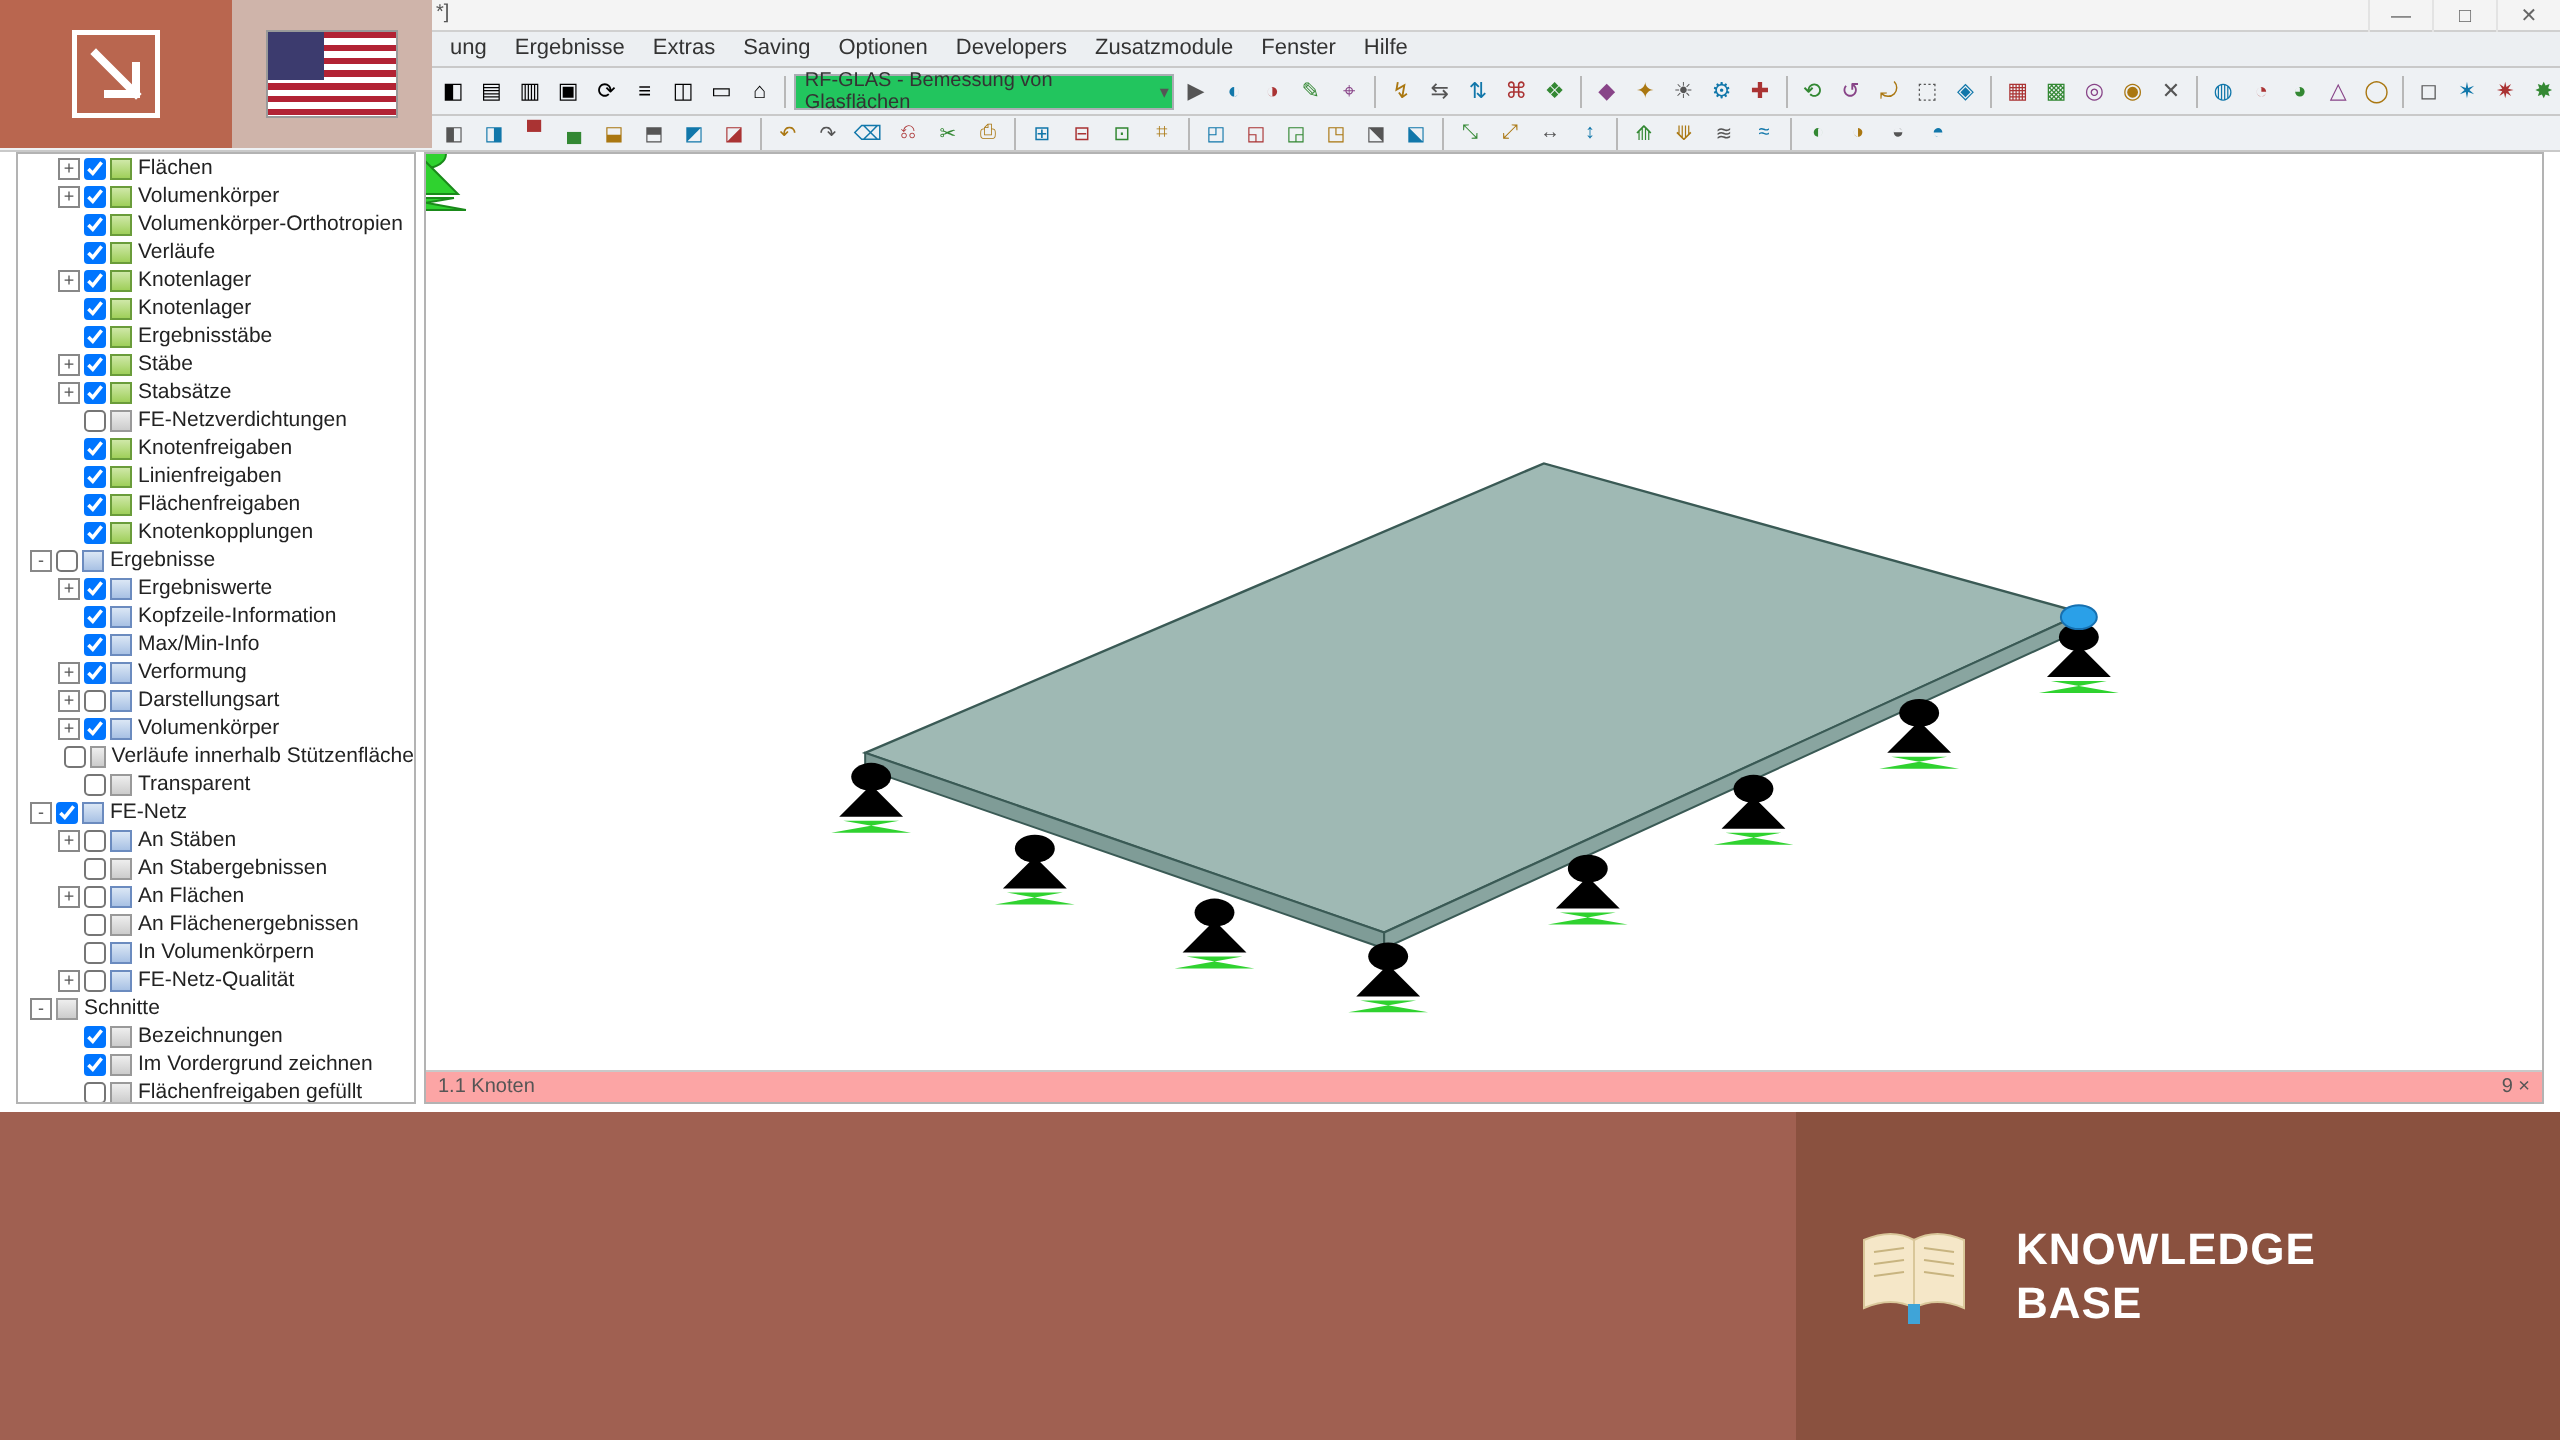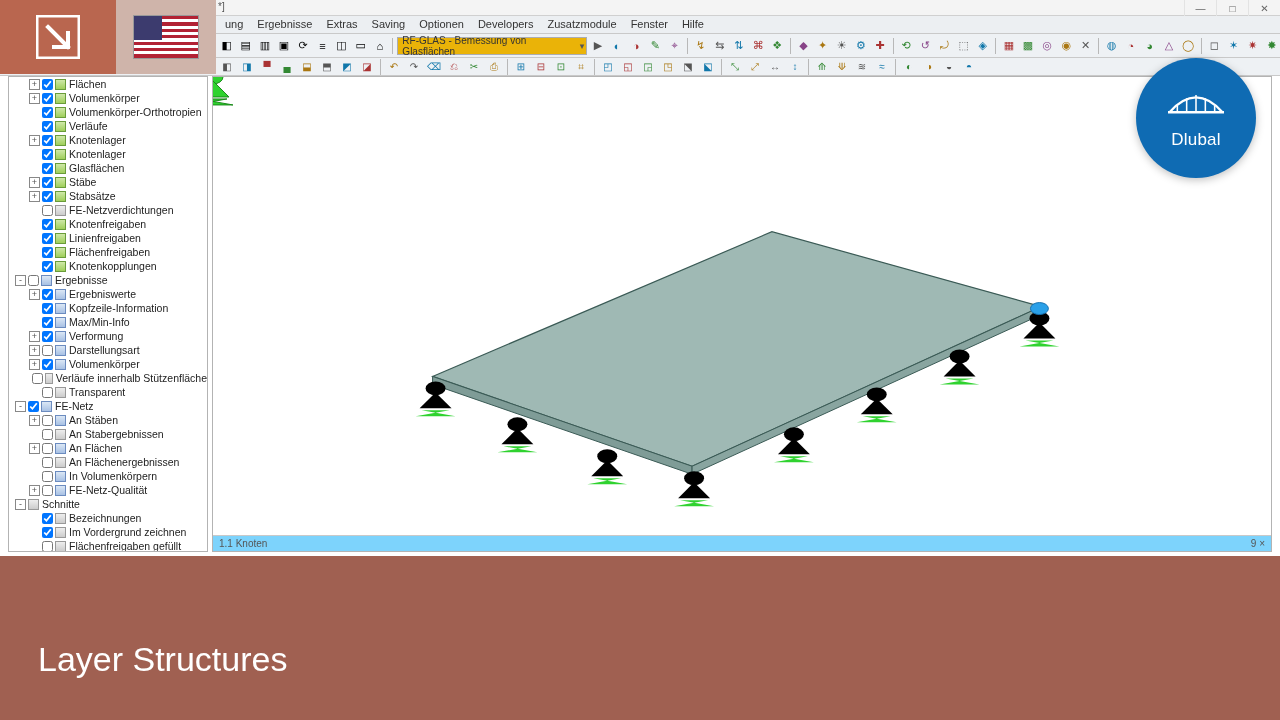--- a/index.html
+++ b/index.html
@@ -17,35 +17,35 @@
   .win-btns{position:absolute;top:0;right:0;display:flex;z-index:3;}
   .win-btns div{width:32px;height:16px;display:flex;align-items:center;justify-content:center;font-size:10px;color:#666;border-left:1px solid #e3e3e3;}
   .menubar{position:absolute;top:16px;left:0;right:0;height:18px;background:#eceff2;border-bottom:1px solid #c9c9c9;z-index:1;display:flex;padding-left:218px;font-size:11px;color:#333;}
   .menubar span{padding:2px 7px;cursor:default;}
   
   .toolbar{position:absolute;left:0;right:0;height:24px;background:#eef1f4;border-bottom:1px solid #c9c9c9;display:flex;align-items:center;padding-left:218px;gap:2px;z-index:1;}
   .tb1{top:34px;}
   .tb2{top:58px;height:18px;padding-left:218px;}
   .tbtn{width:18px;height:18px;border:1px solid transparent;border-radius:2px;display:flex;align-items:center;justify-content:center;font-size:11px;}
   .tbsep{width:1px;height:16px;background:#b8b8b8;margin:0 2px;}
-  .combo{height:18px;border:1px solid #abadb3;background:#eab308;font-size:10px;padding:0 14px 0 4px;display:flex;align-items:center;position:relative;min-width:180px;color:#333;}
+  .combo{height:18px;border:1px solid #abadb3;background:#22c55e;font-size:10px;padding:0 14px 0 4px;display:flex;align-items:center;position:relative;min-width:180px;color:#333;}
   .combo::after{content:"▾";position:absolute;right:2px;font-size:9px;color:#555;}
   
   .tree{position:absolute;top:76px;left:8px;width:200px;bottom:168px;background:#fff;border:1px solid #b3b3b3;overflow:hidden;font-size:10.5px;color:#222;z-index:2;}
   .tree .row{display:flex;align-items:center;height:14px;white-space:nowrap;}
   .tree .tw{width:11px;height:11px;border:1px solid #888;display:inline-flex;align-items:center;justify-content:center;font-size:9px;line-height:1;color:#555;background:#fff;margin-right:2px;}
   .tree .sp{display:inline-block;}
   .tree input[type=checkbox]{width:11px;height:11px;margin-right:2px;vertical-align:middle;}
   .tree .ic{width:11px;height:11px;display:inline-block;margin-right:3px;border:1px solid #6a9c3a;background:linear-gradient(#cfe8a8,#9fcf5a);}
   .tree .ic.b{border-color:#6b8bbf;background:linear-gradient(#dbe7f5,#a8c1e4);}
   .tree .ic.g{border-color:#999;background:linear-gradient(#eee,#ccc);}
   .tree .hdr{font-weight:normal;}
   
   .viewport{position:absolute;top:76px;left:212px;right:8px;bottom:168px;background:#fff;border:1px solid #b3b3b3;z-index:1;}
-  .statusline{position:absolute;left:0;right:0;bottom:0;height:16px;background:#7dd3fc;border-top:1px solid #c9c9c9;display:flex;align-items:center;font-size:10px;color:#555;padding:0 6px;justify-content:space-between;}
+  .statusline{position:absolute;left:0;right:0;bottom:0;height:16px;background:#fca5a5;border-top:1px solid #c9c9c9;display:flex;align-items:center;font-size:10px;color:#555;padding:0 6px;justify-content:space-between;}
   
   .dlubal{position:absolute;top:58px;right:24px;width:120px;height:120px;border-radius:60px;background:#0f6bb3;display:flex;flex-direction:column;align-items:center;justify-content:center;color:#fff;z-index:30;box-shadow:0 2px 8px rgba(0,0,0,.25);}
   .dlubal svg{width:56px;height:40px;}
   .dlubal span{font-size:17px;font-weight:500;margin-top:4px;letter-spacing:.2px;}
   
   .banner{position:absolute;left:0;right:0;bottom:0;height:164px;display:flex;z-index:50;}
   .banner-l{flex:1;background:#a06051;display:flex;align-items:center;padding:0 38px;}
   .banner-l .t{color:#fff;font-size:34px;font-weight:400;line-height:1.25;}
   .banner-r{width:382px;background:#8a513f;display:flex;align-items:center;gap:22px;padding:0 30px;}
   .banner-r .lbl{color:#fff;font-size:22px;font-weight:600;letter-spacing:.5px;line-height:1.25;}
@@ -229,21 +229,21 @@
         <span style="display: inline-block; width: 13px;"></span>
         <input type="checkbox" checked="" style="">
         <span class="ic "></span>
         <span>Knotenlager</span>
       </div>
       <div class="row">
         <span class="sp" style="width: 20px;"></span>
         <span style="display: inline-block; width: 13px;"></span>
         <input type="checkbox" checked="" style="">
         <span class="ic "></span>
-        <span>Glasflächen</span>
+        <span>Ergebnisstäbe</span>
       </div>
       <div class="row">
         <span class="sp" style="width: 20px;"></span>
         <span class="tw">+</span>
         <input type="checkbox" checked="" style="">
         <span class="ic "></span>
         <span>Stäbe</span>
       </div>
       <div class="row">
         <span class="sp" style="width: 20px;"></span>
@@ -455,35 +455,39 @@
     <g transform="translate(828,238)">
           <ellipse cx="0" cy="-6" rx="9" ry="6" fill="#2aa0e8" stroke="#1670b0"></ellipse>
         </g>
   </svg>
   <div class="statusline">
     <span>1.1 Knoten</span>
     <span>9  ×</span>
   </div>
 </div>
 
-<div class="dlubal">
-  <svg viewBox="0 0 72 48">
-    <path d="M2 32 Q36 -6 70 32" stroke="#fff" stroke-width="3" fill="none"></path>
-    <line x1="0" y1="32" x2="72" y2="32" stroke="#fff" stroke-width="3"></line>
-    <line x1="12" y1="32" x2="12" y2="24" stroke="#fff" stroke-width="2"></line>
-    <line x1="24" y1="32" x2="24" y2="14" stroke="#fff" stroke-width="2"></line>
-    <line x1="36" y1="32" x2="36" y2="10" stroke="#fff" stroke-width="2"></line>
-    <line x1="48" y1="32" x2="48" y2="14" stroke="#fff" stroke-width="2"></line>
-    <line x1="60" y1="32" x2="60" y2="24" stroke="#fff" stroke-width="2"></line>
-  </svg>
-  <span>Dlubal</span>
-</div>
 
 <div class="banner">
   <div class="banner-l">
     <div class="t">
       <br>
-      <span>Layer Structures</span>
     </div>
   </div>
+  <div class="banner-r">
+    <svg width="58" height="52" viewBox="0 0 58 52">
+      <path d="M4 8 Q18 2 29 8 Q40 2 54 8 L54 42 Q40 36 29 42 Q18 36 4 42 Z" fill="#f5e7c8" stroke="#d9c79a" stroke-width="1"></path>
+      <line x1="29" y1="8" x2="29" y2="42" stroke="#d9c79a"></line>
+      <rect x="26" y="40" width="6" height="10" fill="#3fa4d8"></rect>
+      <line x1="9" y1="14" x2="24" y2="12" stroke="#c8b480"></line>
+      <line x1="9" y1="20" x2="24" y2="18" stroke="#c8b480"></line>
+      <line x1="9" y1="26" x2="24" y2="24" stroke="#c8b480"></line>
+      <line x1="34" y1="12" x2="49" y2="14" stroke="#c8b480"></line>
+      <line x1="34" y1="18" x2="49" y2="20" stroke="#c8b480"></line>
+      <line x1="34" y1="24" x2="49" y2="26" stroke="#c8b480"></line>
+    </svg>
+    <div class="lbl">
+      <span>KNOWLEDGE</span><br>
+      <span>BASE</span>
+    </div>
+  </div>
 </div>
 
 </div>
 
 </body></html>

